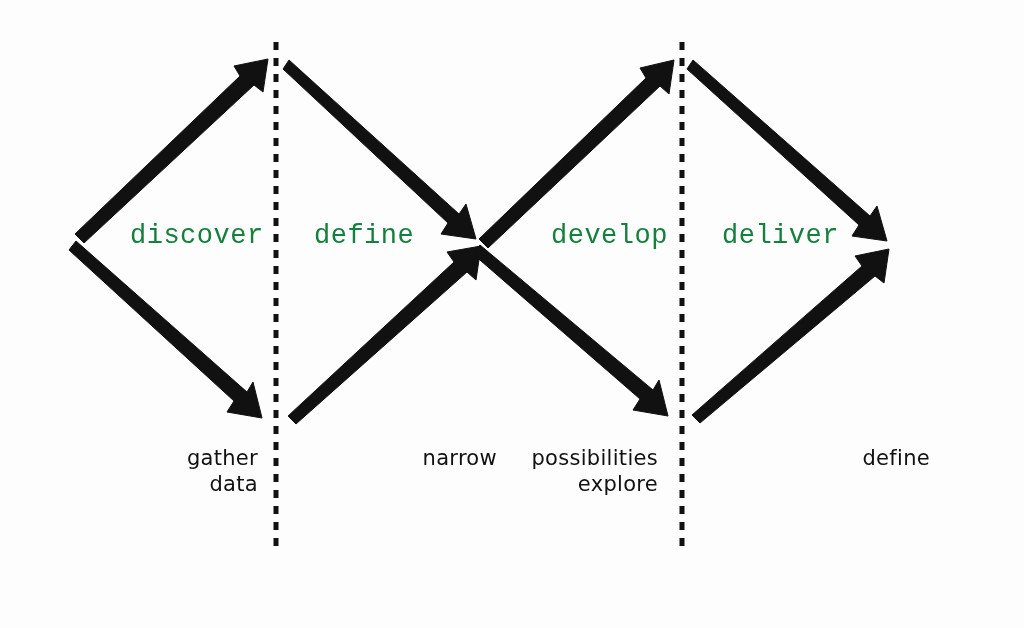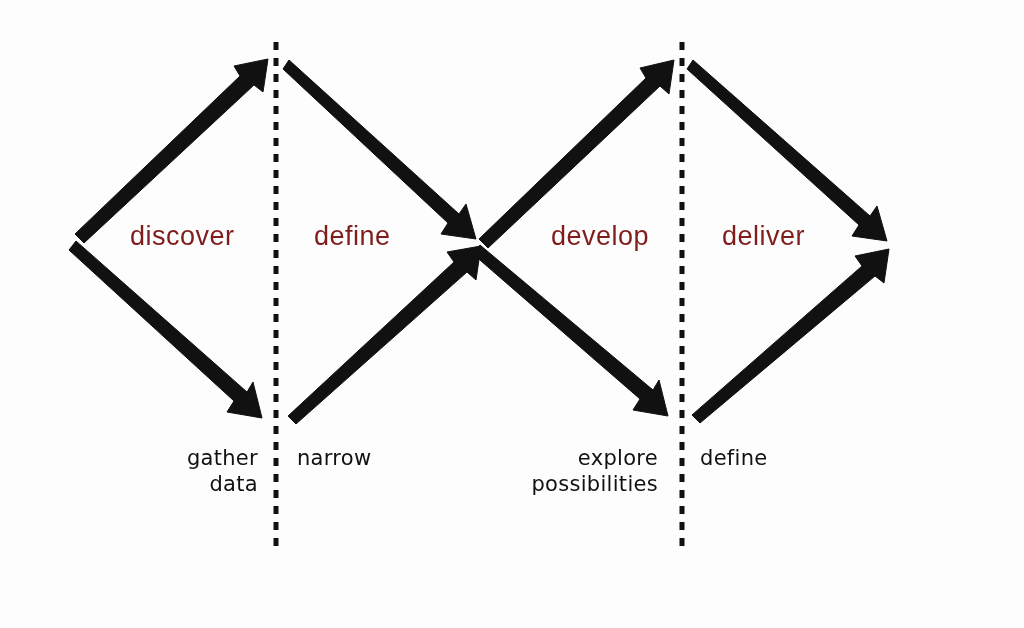--- a/index.html
+++ b/index.html
@@ -23,40 +23,40 @@
   #diagram-svg {
     position: absolute;
     left: 0;
     top: 0;
     width: 1024px;
     height: 628px;
     display: block;
   }
   .phase-label {
     position: absolute;
-    font-family: Liberation Sans, sans-serif;
+    font-family: Liberation Mono, monospace;
     font-size: 27px;
     font-weight: 400;
-    color: #7f1d1d;
+    color: #15803d;
     letter-spacing: 0.5px;
     white-space: nowrap;
     line-height: 1;
   }
   .activity-label {
     position: absolute;
     font-family: "DejaVu Sans", sans-serif;
     font-size: 21px;
     font-weight: 400;
     color: #111111;
     letter-spacing: 0.3px;
     white-space: nowrap;
     line-height: 1.22;
   }
   .activity-label.align-right { text-align: right; }
-  .activity-label.align-left  { text-align: left; }
+  .activity-label.align-left  { text-align: right; }
 </style>
 </head>
 <body>
 
 <div id="canvas">
 
   <svg id="diagram-svg" viewBox="0 0 1024 628" xmlns="http://www.w3.org/2000/svg">
     <defs>
 
       <style>
@@ -175,21 +175,21 @@
   <div class="activity-label align-right" style="left:82px; top:446px; width:176px;">
     <div>gather</div>
     <div>data</div>
   </div>
 
   <div class="activity-label align-left" style="left:297px; top:446px; width:200px;">
     <div>narrow</div>
   </div>
 
   <div class="activity-label align-right" style="left:450px; top:446px; width:208px;">
+    <div>possibilities</div>
     <div>explore</div>
-    <div>possibilities</div>
   </div>
 
   <div class="activity-label align-left" style="left:700px; top:446px; width:230px;">
     <div>define</div>
   </div>
 
 </div>
 
 </body></html>

